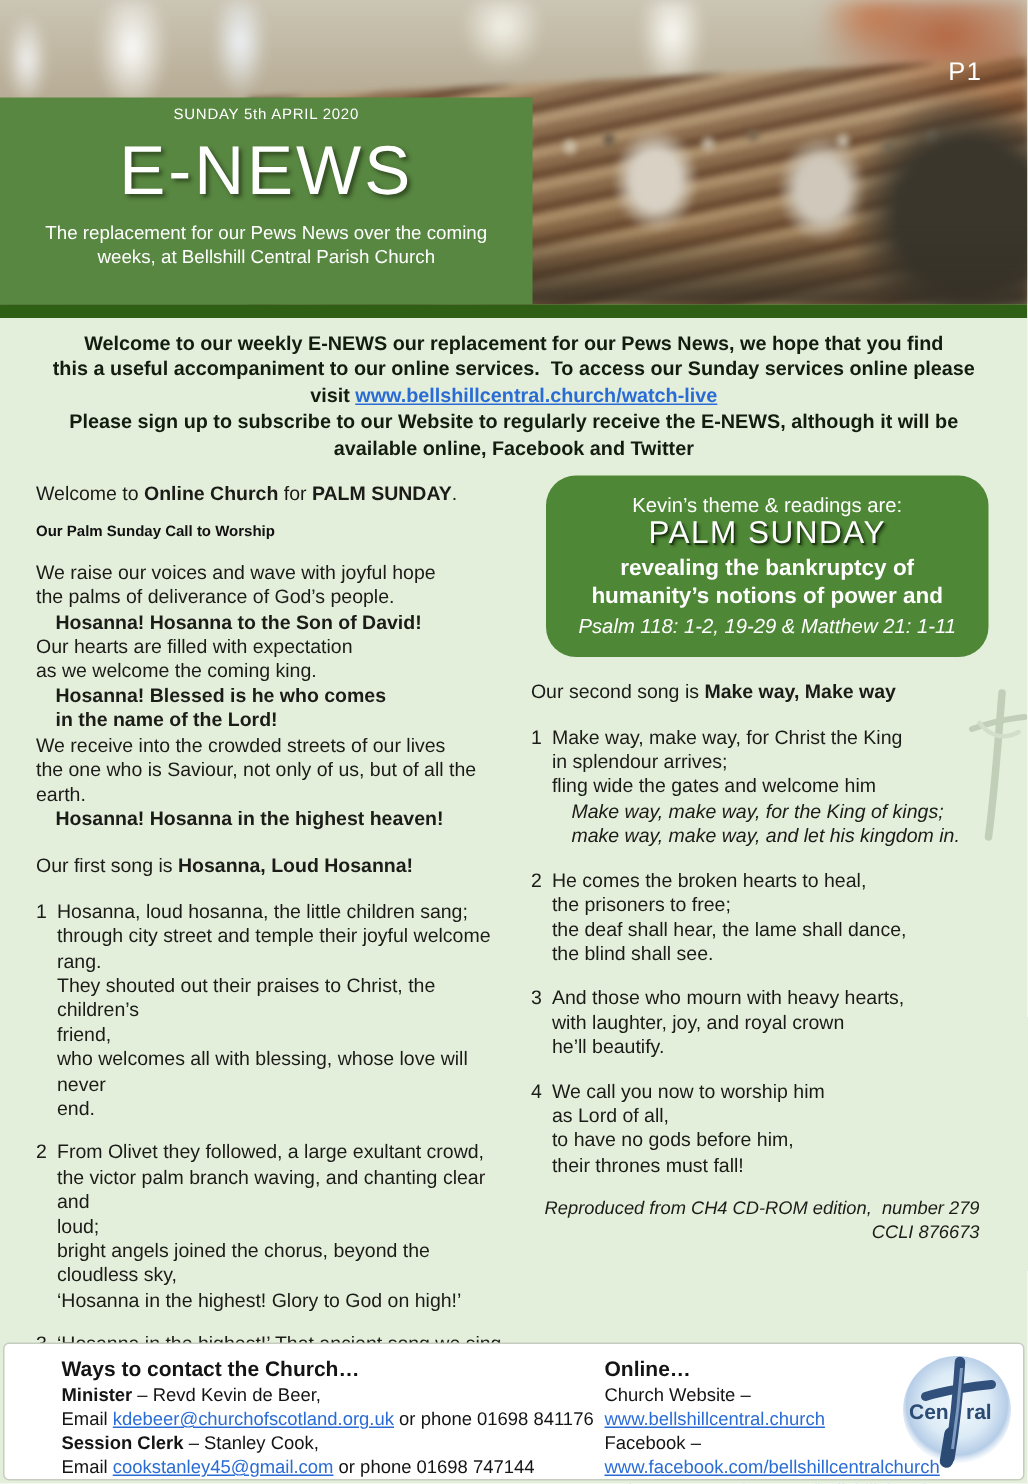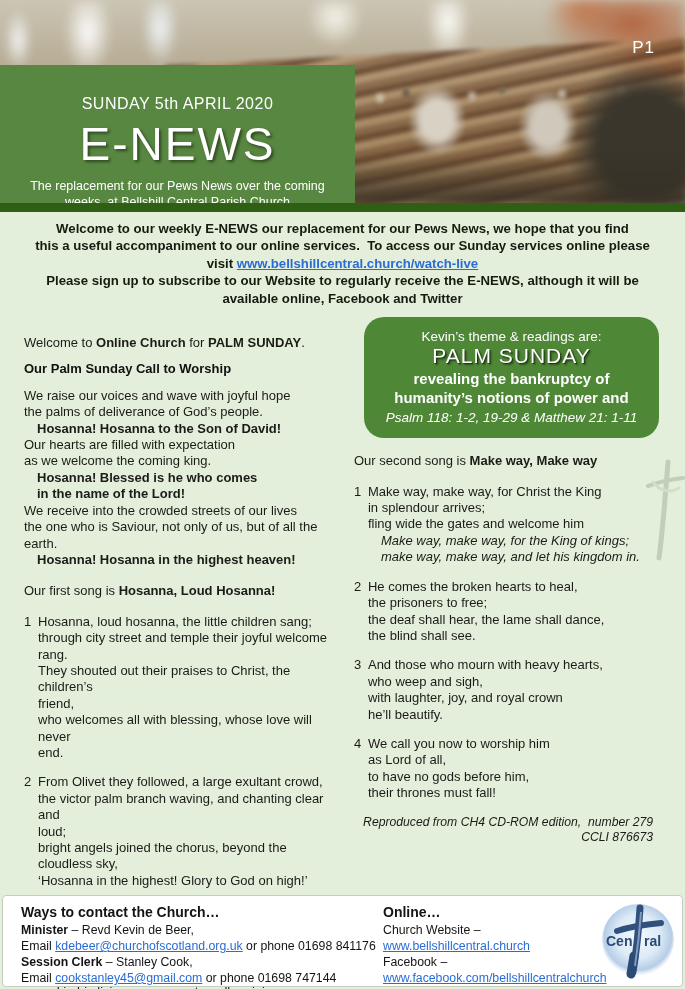--- a/index.html
+++ b/index.html
@@ -55,21 +55,21 @@
   .ph-bighead2{left:518px;top:90px;width:60px;height:72px;filter:blur(2px);
     background:radial-gradient(closest-side,#cfc8bb 55%, rgba(207,200,187,0));}
   .ph-fghead{left:565px;top:60px;width:160px;height:170px;filter:blur(3px);
     background:radial-gradient(closest-side,#3a362c 60%, rgba(58,54,44,0));}
   .ph-bottom{left:0;right:0;bottom:0;height:70px;filter:blur(3px);
     background:linear-gradient(0deg, rgba(54,48,38,.85), rgba(54,48,38,0) 70%);}
 
   
   #headbox{position:absolute;left:0;top:65px;width:355px;height:138px;background:#588741;
            color:#ffffff;text-align:center;}
-  .hb-date{margin-top:30px;font-size:16px;letter-spacing:.5px;}
+  .hb-date{margin-top:6px;font-size:10px;letter-spacing:.5px;}
   .hb-title{margin-top:4px;font-size:46px;font-weight:normal;letter-spacing:2px;
             text-shadow:2px 2px 3px rgba(20,30,10,.6);}
   .hb-sub{margin-top:7px;font-size:12.5px;line-height:16px;}
   #pagenum{position:absolute;right:30px;top:38px;color:#ffffff;font-size:17px;letter-spacing:1px;}
 
   #divider{position:absolute;left:0;top:203px;width:685px;height:9px;background:#2f5f15;}
 
   
   #body{position:absolute;left:0;top:212px;width:685px;}
   #welcome{padding:8px 26px 4px 26px;text-align:center;font-weight:bold;font-size:13.2px;
@@ -80,22 +80,22 @@
 
   #cols{display:flex;padding:4px 16px 0 24px;}
   #leftcol{width:325px;font-size:13px;line-height:16.4px;}
   #rightcol{width:320px;margin-left:10px;font-size:13px;line-height:16.4px;}
 
   .line{white-space:pre-wrap;}
   .ln-b{font-weight:bold;}
   .ln-i{font-style:italic;}
   .ln-ind{padding-left:13px;}
 
-  .intro{margin:20px 0 10px 0;}
-  .call-heading{font-weight:bold;font-size:13px;margin:0 0 10px 0;color:#111;}
+  .intro{margin:6px 0 10px 0;}
+  .call-heading{font-weight:bold;font-size:10px;margin:0 0 10px 0;color:#111;}
   .songline{text-align:left;margin:15px 0 14px 0;}
   .verse{display:flex;margin:0 0 13px 0;}
   .vnum{flex:0 0 14px;}
   .vlines{flex:1;}
   .credit{text-align:right;font-style:italic;font-size:12.2px;line-height:15.5px;margin-top:4px;}
   #rightcol .credit{padding-right:16px;}
 
   
   #panel{margin:2px 10px 6px 10px;background:#4e8735;border-radius:20px;color:#ffffff;
          text-align:center;padding:12px 8px 12px 8px;}
@@ -103,21 +103,21 @@
   .pn-title{font-size:21px;letter-spacing:1px;margin-top:3px;
             text-shadow:1px 1px 0 #1e3b12, 2px 2px 2px rgba(0,0,0,.45);}
   .pn-theme{font-weight:bold;font-size:15px;line-height:19.5px;margin-top:4px;}
   .pn-scripture{font-style:italic;font-size:13.5px;margin-top:2px;}
 
   
   #deco-cross{position:absolute;left:645px;top:458px;opacity:.5;}
 
   
   #footer{position:absolute;left:2px;right:2px;bottom:2px;height:90px;background:#ffffff;
-          border:1px solid #c6cdc0;border-radius:4px;font-size:12.3px;line-height:16px;color:#141414;}
+          border:1px solid #c6cdc0;border-radius:4px;font-size:12.3px;line-height:16px;color:#141414;padding-left:20px;}
   #footer-inner{display:flex;padding:8px 0 0 18px;}
   .f-heading{font-weight:bold;font-size:14px;margin-bottom:2px;}
   #f-left{width:362px;}
   #f-right{width:230px;}
   #logo{position:absolute;right:6px;top:4px;}
 </style>
 </head>
 <body>
 
 <div id="page">
@@ -240,21 +240,20 @@
                 <div class="line">He comes the broken hearts to heal,</div>
                 <div class="line">the prisoners to free;</div>
                 <div class="line">the deaf shall hear, the lame shall dance,</div>
                 <div class="line">the blind shall see.</div>
               </div>
             </div>
             <div class="verse">
               <span class="vnum">3</span>
               <div class="vlines">
                 <div class="line">And those who mourn with heavy hearts,</div>
-                <div class="line">who weep and sigh,</div>
                 <div class="line">with laughter, joy, and royal crown</div>
                 <div class="line">he’ll beautify.</div>
               </div>
             </div>
             <div class="verse">
               <span class="vnum">4</span>
               <div class="vlines">
                 <div class="line">We call you now to worship him</div>
                 <div class="line">as Lord of all,</div>
                 <div class="line">to have no gods before him,</div>

